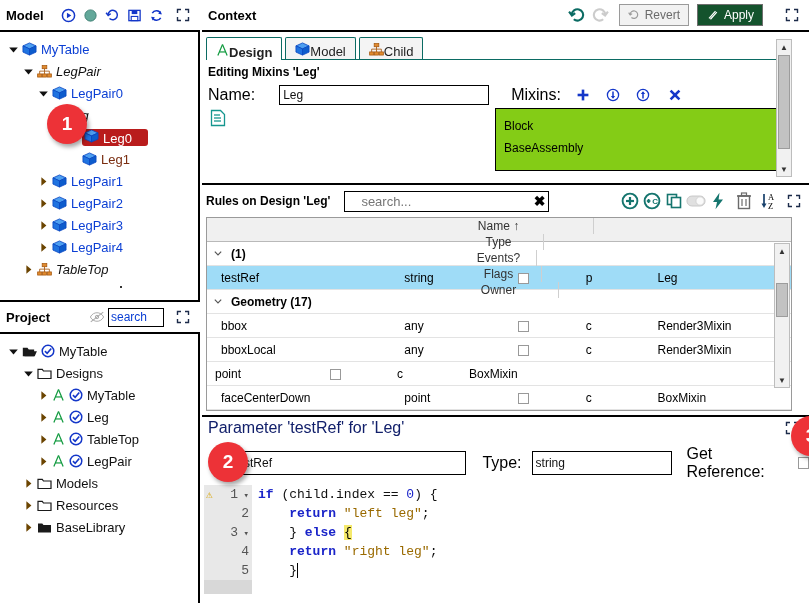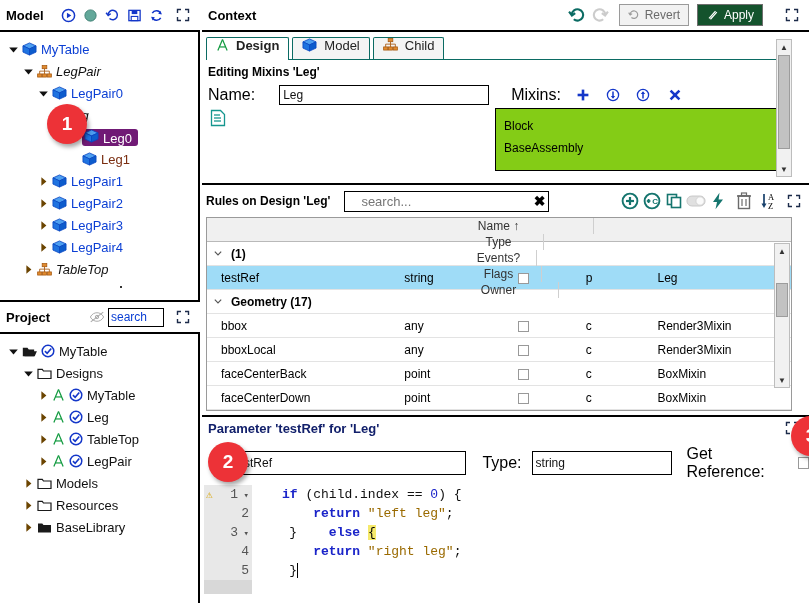--- a/index.html
+++ b/index.html
@@ -56,23 +56,23 @@
   .twist {
     width: 14px; height: 14px; margin-right: 2px;
     display: inline-flex; align-items: center; justify-content: center;
     flex: 0 0 14px; cursor: pointer;
   }
   .tlabel { color: #0b3fd4; }
   .tlabel.italic { font-style: italic; color: #111; }
   .tlabel.brown { color: #7a2d10; }
   .tnode .ticon { margin-right: 4px; display: inline-flex; flex: 0 0 auto; }
   .selnode {
-    background: #701a75;
+    background: #b91c1c;
     border-radius: 3px;
-    padding: 0 6px 0 2px;
+    padding: 0 16px 0 2px;
   }
   .selnode .tlabel { color: #ffffff; }
 
   
   .project-panel {
     position: absolute; left: 0; top: 300px; width: 200px; height: 303px;
     border-top: 2px solid #000;
   }
   .proj-search {
     width: 56px; height: 19px;
@@ -112,21 +112,21 @@
   
   .tabs-row {
     position: relative;
     height: 24px;
     margin: 4px 0 0 4px;
     display: flex; align-items: flex-end;
     border-bottom: 1px solid #0b6b63;
     width: 570px;
   }
   .tab {
-    height: 22px; display: inline-flex; align-items: flex-start; gap: 7px;
+    height: 22px; display: inline-flex; align-items: flex-end; gap: 0;
     padding: 0 9px; margin-right: 3px;
     border: 1px solid #0b6b63; border-bottom: none;
     background: #f4f4f4; color: #222;
     font-size: 13px; cursor: pointer;
     border-radius: 2px 2px 0 0;
   }
   .tab.active {
     background: #ffffff; font-weight: bold;
     height: 23px; margin-bottom: -1px;
   }
@@ -222,41 +222,41 @@
   .cbx {
     width: 11px; height: 11px; border: 1px solid #999; background: #fff;
     display: inline-block; vertical-align: middle;
   }
 
   
   .param-hdr {
     height: 22px; display: flex; align-items: center;
     padding: 0 6px; background: #fff;
   }
-  .param-title { font-weight: bold; font-size: 13px; color: #12206b; }
+  .param-title { font-weight: normal; font-size: 16px; color: #12206b; }
 
   .param-row { display: flex; align-items: center; padding: 6px 0 4px 28px; }
 
   
   .code-wrap {
     position: relative; margin-left: 2px;
     display: flex; font-family: "Liberation Mono", monospace;
     font-size: 13px;
   }
   .gutter {
     background: #e8e8e8;
     width: 48px;
     color: #555; text-align: right;
     padding: 0;
     user-select: none;
   }
   .gln { height: 19px; line-height: 19px; padding-right: 3px; position: relative; }
   .codearea { padding-left: 6px; background: #fff; flex: 1; }
   .cln { height: 19px; line-height: 19px; white-space: pre; }
-  .kw { color: #1a24c9; font-weight: bold; margin-left: 24px; }
+  .kw { color: #1a24c9; font-weight: bold; }
   .str { color: #9a6a00; }
   .num { color: #1a24c9; }
   .pl  { color: #111; }
   .brace-hl { background: #f5e96b; }
 
   
   .vsb {
     position: absolute; width: 16px;
     background: #f1f1f1; border: 1px solid #bdbdbd;
   }
@@ -924,21 +924,20 @@
           </div>
           <div class="trow">
             <div class="cell c-name">bboxLocal</div>
             <div class="cell c-type">any</div>
             <div class="cell c-ev"><span class="cbx"></span></div>
             <div class="cell c-flag">c</div>
             <div class="cell c-own">Render3Mixin</div>
             <div class="cell c-end"></div>
           </div>
           <div class="trow">
-            <div class="cell c-name">faceCenterBack</div>
             <div class="cell c-type">point</div>
             <div class="cell c-ev"><span class="cbx"></span></div>
             <div class="cell c-flag">c</div>
             <div class="cell c-own">BoxMixin</div>
             <div class="cell c-end"></div>
           </div>
           <div class="trow">
             <div class="cell c-name">faceCenterDown</div>
             <div class="cell c-type">point</div>
             <div class="cell c-ev"><span class="cbx"></span></div>

